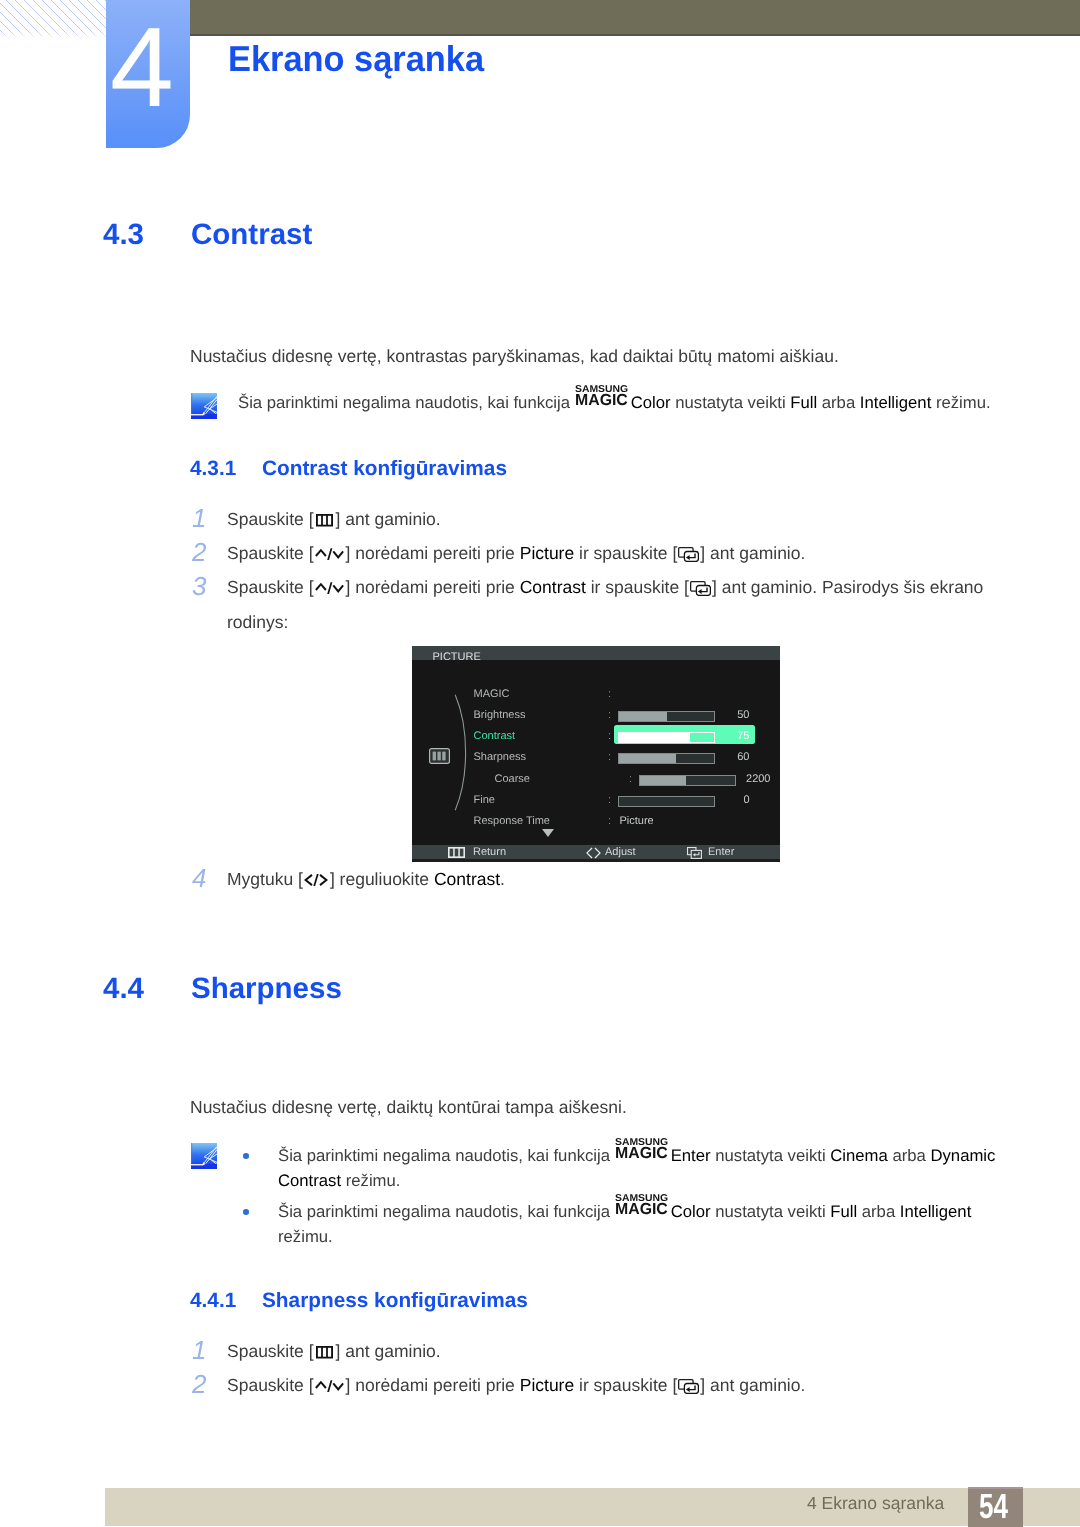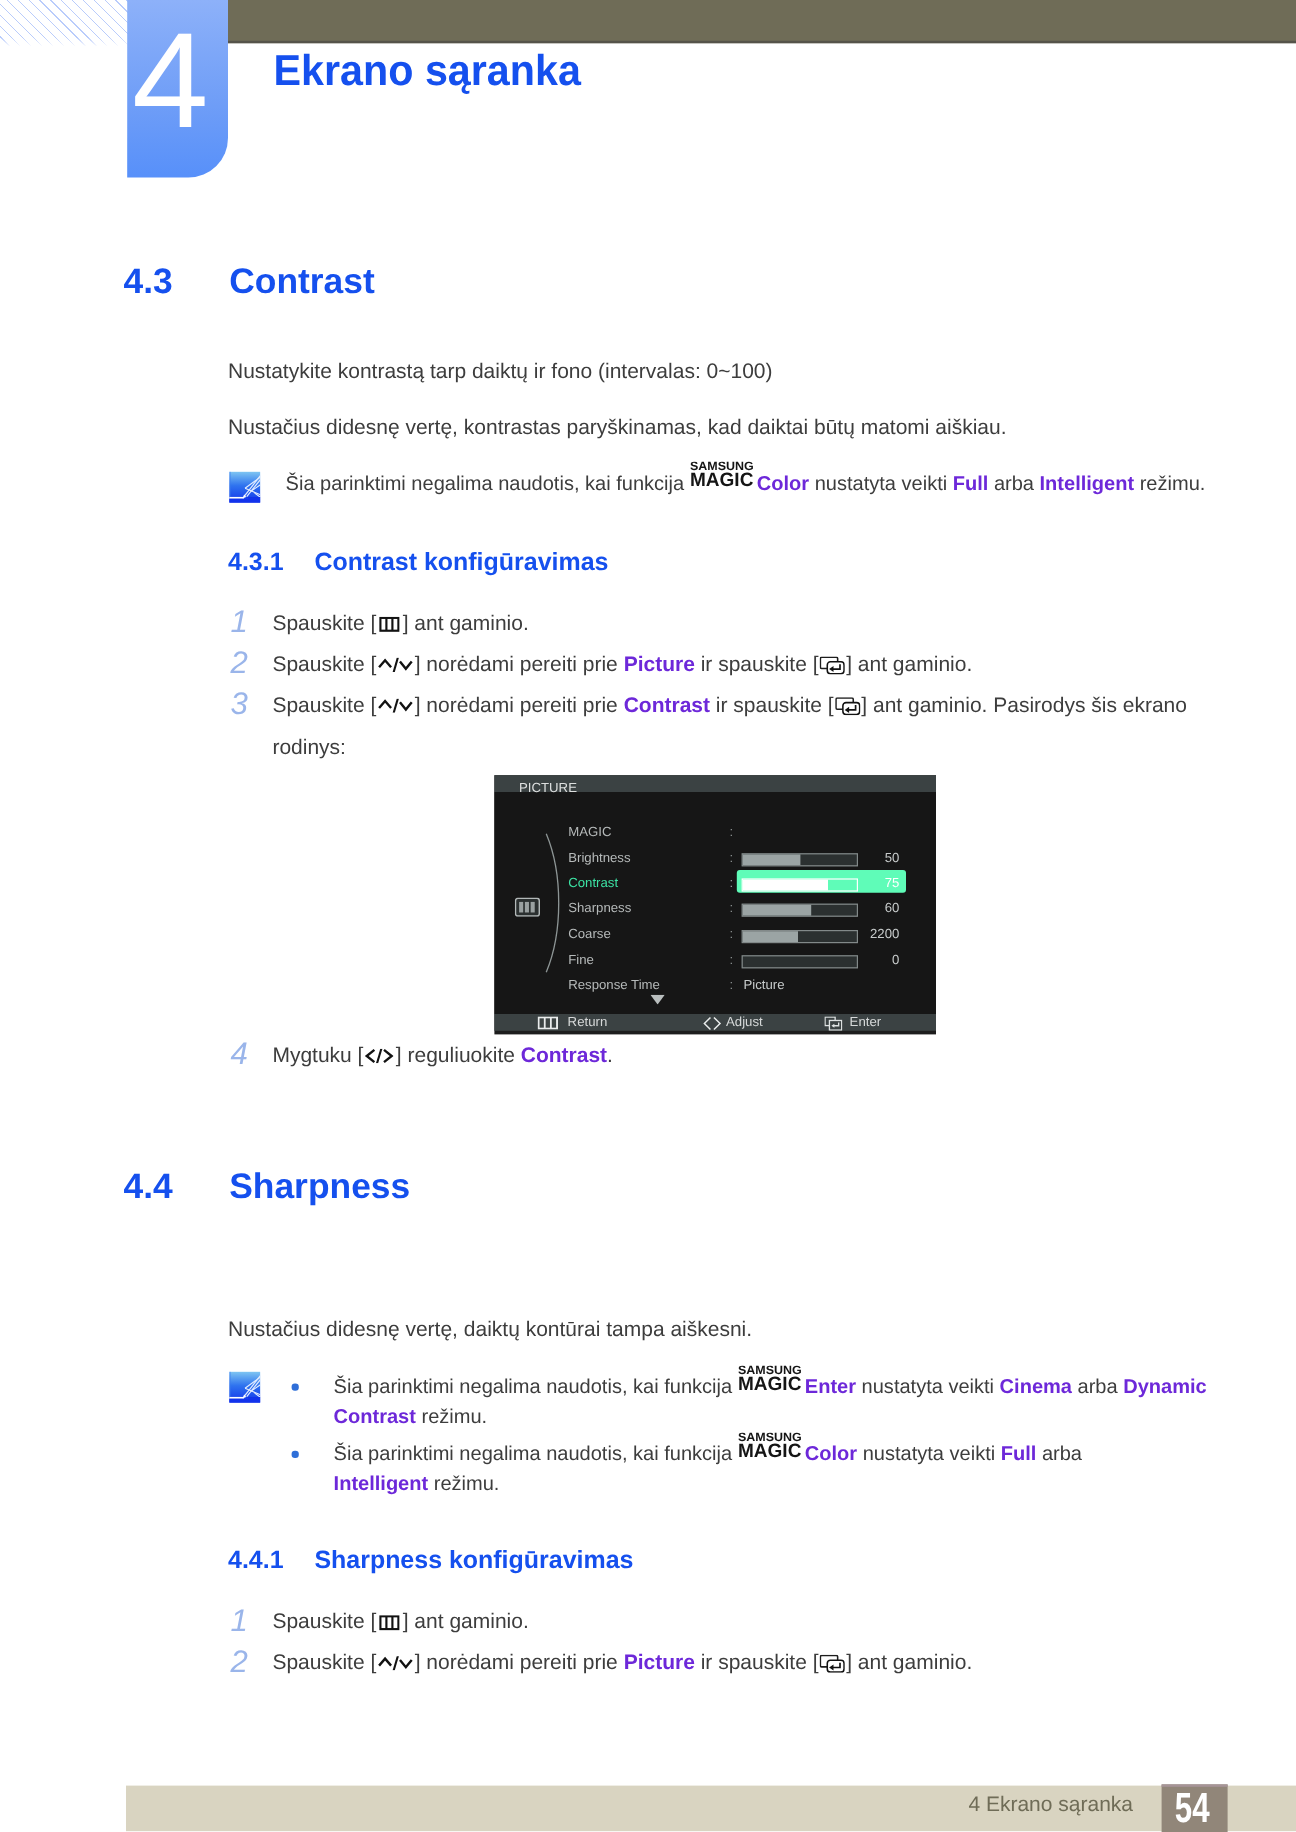--- a/index.html
+++ b/index.html
@@ -50,21 +50,21 @@
   
   .h2 { position:absolute; color:#1550ee; font-weight:bold; font-size:29.5px; white-space:nowrap; line-height:20px; }
   .h2 .num { position:absolute; left:0; top:0; }
   .h2 .txt { position:absolute; left:88px; top:0; }
   .h3 { position:absolute; color:#1550ee; font-weight:bold; font-size:20.8px; white-space:nowrap; line-height:14px; }
   .h3 .num { position:absolute; left:0; top:0; }
   .h3 .txt { position:absolute; left:72px; top:0; }
 
   
   .p { position:absolute; font-size:17.5px; color:#3d3d3d; line-height:22px; }
-  .o { color:#6d28d9;font-weight:bold; }
+  .o { color:#000000; }
 
   
   .step { position:absolute; font-size:17.5px; color:#3d3d3d; line-height:34.5px; }
   .step .n { position:absolute; left:0; top:7px; font-style:italic; color:#9ab5ea; font-size:26px; line-height:18px; }
   .step .t { position:absolute; left:35px; top:0; white-space:nowrap; }
   .step .t.wrap { white-space:normal; width:790px; }
 
   .bullet { position:absolute; width:5.5px; height:5.5px; border-radius:50%; background:#2f6fd8; }
 
   
@@ -140,21 +140,20 @@
   <div class="olivebar"></div>
   <div class="chaptag"></div>
   <div class="chapnum">4</div>
   <div class="chaptitle">Ekrano sąranka</div>
 
   <div class="h2" style="left:103px; top:225px;">
     <span class="num">4.3</span>
     <span class="txt">Contrast</span>
   </div>
 
-  <div class="p" style="left:190px; top:298px;">Nustatykite kontrastą tarp daiktų ir fono (intervalas: 0~100)</div>
   <div class="p" style="left:190px; top:345px;">Nustačius didesnę vertę, kontrastas paryškinamas, kad daiktai būtų matomi aiškiau.</div>
 
   <div class="noteicon" style="left:191px; top:393px; width:26px; height:26px;">
     <svg viewBox="0 0 26 26" width="26" height="26">
       <defs>
         <linearGradient id="ng" x1="0" y1="0" x2="0" y2="1">
           <stop offset="0" stop-color="#7fc6f2"></stop>
           <stop offset="0.45" stop-color="#2f73ef"></stop>
           <stop offset="1" stop-color="#1133ea"></stop>
         </linearGradient>
@@ -267,21 +266,21 @@
           <span class="osd-val">75</span>
         </div>
         <div class="osd-row" style="top: 101.4px;">
           <span class="osd-lab">Sharpness</span>
           <span class="osd-sep">:</span>
           <span class="osd-bar">
             <span class="osd-fill" style="width:60%"></span>
           </span>
           <span class="osd-val">60</span>
         </div>
-        <div class="osd-row" style="top: 122.7px;">
+        <div class="osd-row" style="top: 122.7px; margin-left: 21px;">
           <span class="osd-lab">Coarse</span>
           <span class="osd-sep">:</span>
           <span class="osd-bar">
             <span class="osd-fill" style="width:48%"></span>
           </span>
           <span class="osd-val">2200</span>
         </div>
         <div class="osd-row" style="top: 144px;">
           <span class="osd-lab">Fine</span>
           <span class="osd-sep">:</span>

